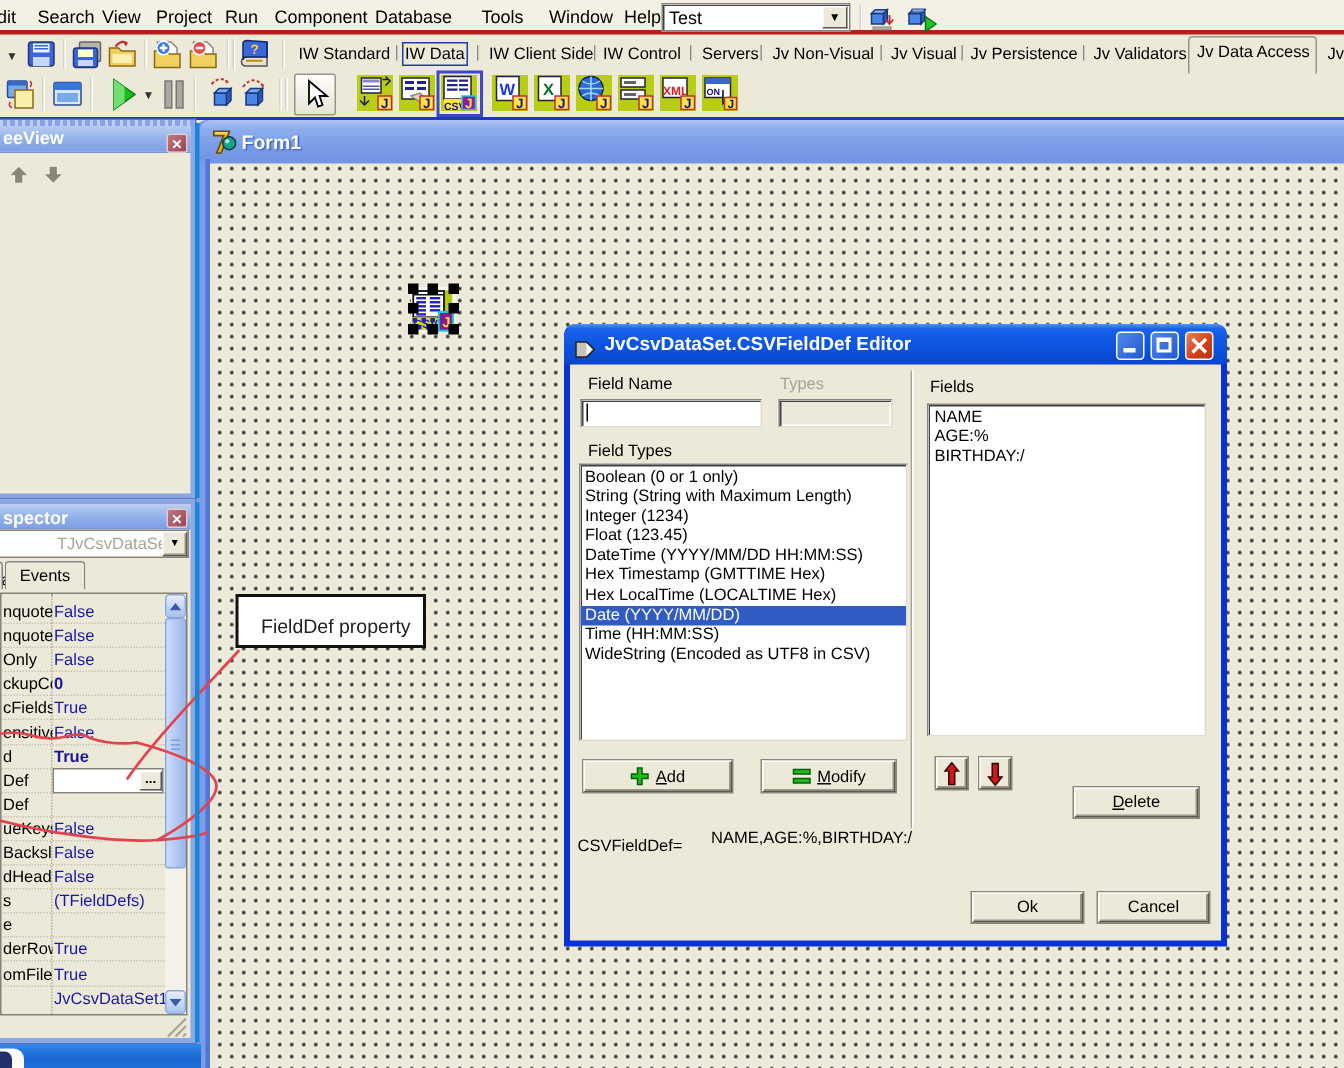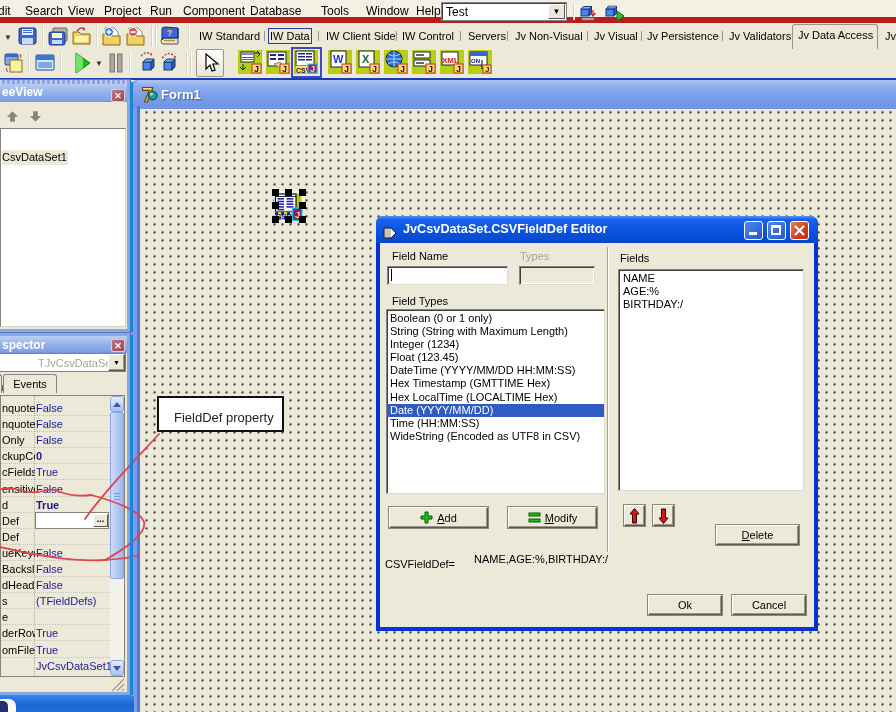--- a/index.html
+++ b/index.html
@@ -1,20 +1,20 @@
 <!DOCTYPE html>
 <html><head>
 <meta charset="utf-8">
 <style>
 * { margin:0; padding:0; box-sizing:border-box; }
 html,body { width:896px; height:712px; overflow:hidden; }
 body { font-family:"Liberation Sans",sans-serif; background:#ece9d8; position:relative; }
 .abs { position:absolute; }
 
-#menubar { left:0; top:0; width:896px; height:23px; background:#f4f1e4; border-bottom:6px solid #b91c1c; }
+#menubar { left:0; top:0; width:896px; height:23px; background:#f4f1e4; border-bottom:3px solid #b91c1c; }
 #menubar span { position:absolute; top:4px; font-size:12px; color:#000; }
 #toolrow2 { left:0; top:24px; width:896px; height:25px; background:#ece9d8; }
 #toolrow3 { left:0; top:49px; width:896px; height:29px; background:#ece9d8; }
 .tsep { position:absolute; width:2px; background:#d8d4c4; border-right:1px solid #fff; }
 
 .tab { position:absolute; top:6px; font-size:11px; color:#000; white-space:nowrap; }
 .tabsep { position:absolute; top:5px; font-size:11px; color:#888; }
 
 .pic { position:absolute; top:1px; width:24px; height:24px; background:#b9cd15; }
 
@@ -394,23 +394,20 @@
 <div class="abs" style="left:0; top:80px; width:130px; height:4px; background:repeating-linear-gradient(90deg,#c0cef2 0 2px,#8ba4e6 2px 5px); z-index:2;"></div>
 <div class="abs panel" id="tv" style="left:-4px; top:80px; width:134px; height:252px;">
   <div class="ptitle" style="height:19px;">eeView</div>
   <div class="pclose" style="top:6px;">✕</div>
   <svg style="position:absolute;left:7px;top:27px;" width="13" height="13" viewBox="0 0 16 15">
       <path d="M8,1 L15,8 H11 V14 H5 V8 H1 Z" fill="#8a8874" stroke="#fff" stroke-width="0.8" paint-order="stroke"></path>
     </svg>
   <svg style="position:absolute;left:30px;top:27px;" width="13" height="13" viewBox="0 0 16 15">
       <path d="M8,14 L15,7 H11 V1 H5 V7 H1 Z" fill="#8a8874" stroke="#fff" stroke-width="0.8" paint-order="stroke"></path>
     </svg>
-  <div style="position:absolute; left:1px; top:45px; width:126px; height:199px; background:#fff; border:1px solid #858379; border-right-color:#d8d4c4; border-bottom-color:#d8d4c4;">
-    <div style="position:absolute; left:1px; top:21px; width:66px; height:15px; background:#ece9d8; font-size:11px; line-height:15px; color:#000;">CsvDataSet1</div>
-  </div>
 </div>
 
 <div class="abs panel" id="oi" style="left:-4px; top:333px; width:134px; height:362px;">
   <div class="ptitle">spector</div>
   <div class="pclose" style="top:3px;">✕</div>
   <div style="position:absolute; left:0px; top:17px; width:127px; height:19px; font-size:11px; background:#fff; border:1px solid #858379;">
     <span style="position:absolute; left:1px; top:3px; color:#000;margin-top:24px;">aSet1</span>
     <span style="position:absolute; left:38px; top:3px; color:#a8a494;">TJvCsvDataSe</span>
     <div style="position:absolute; left:108px; top:0px; width:17px; height:17px; background:#ece9d8; border:1px solid; border-color:#fff #5a5850 #5a5850 #fff; box-shadow:inset -1px -1px 0 #9a968a; text-align:center; font-size:7px; line-height:15px; color:#000;">▼</div>
   </div>

